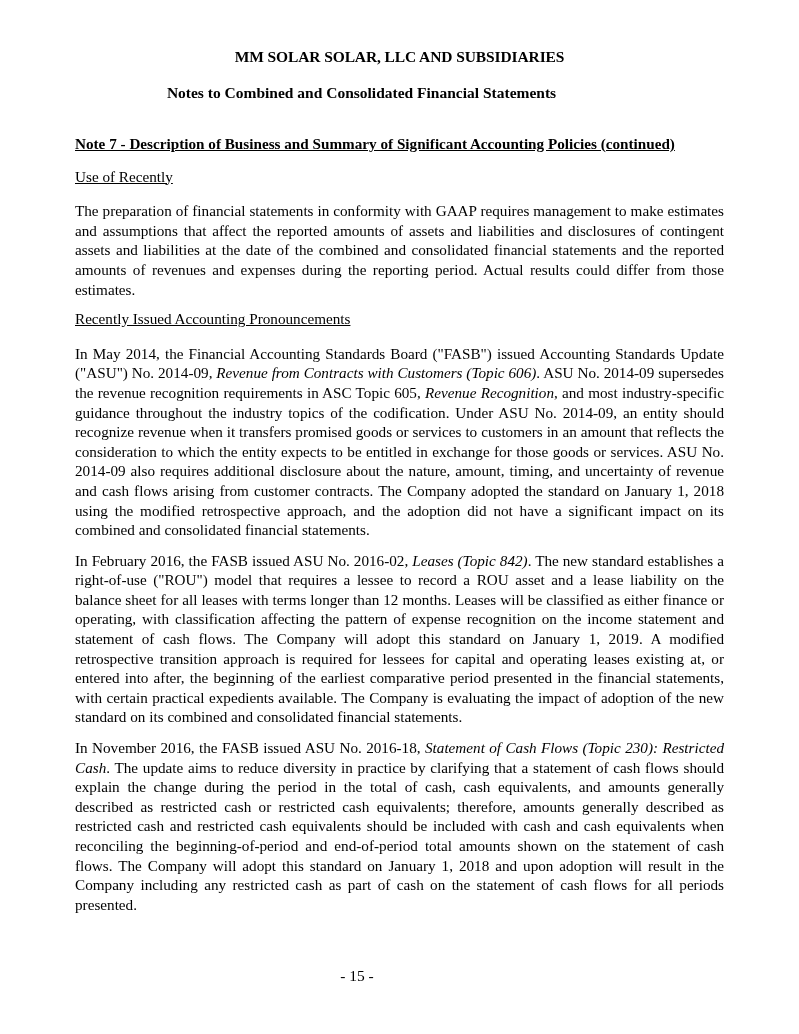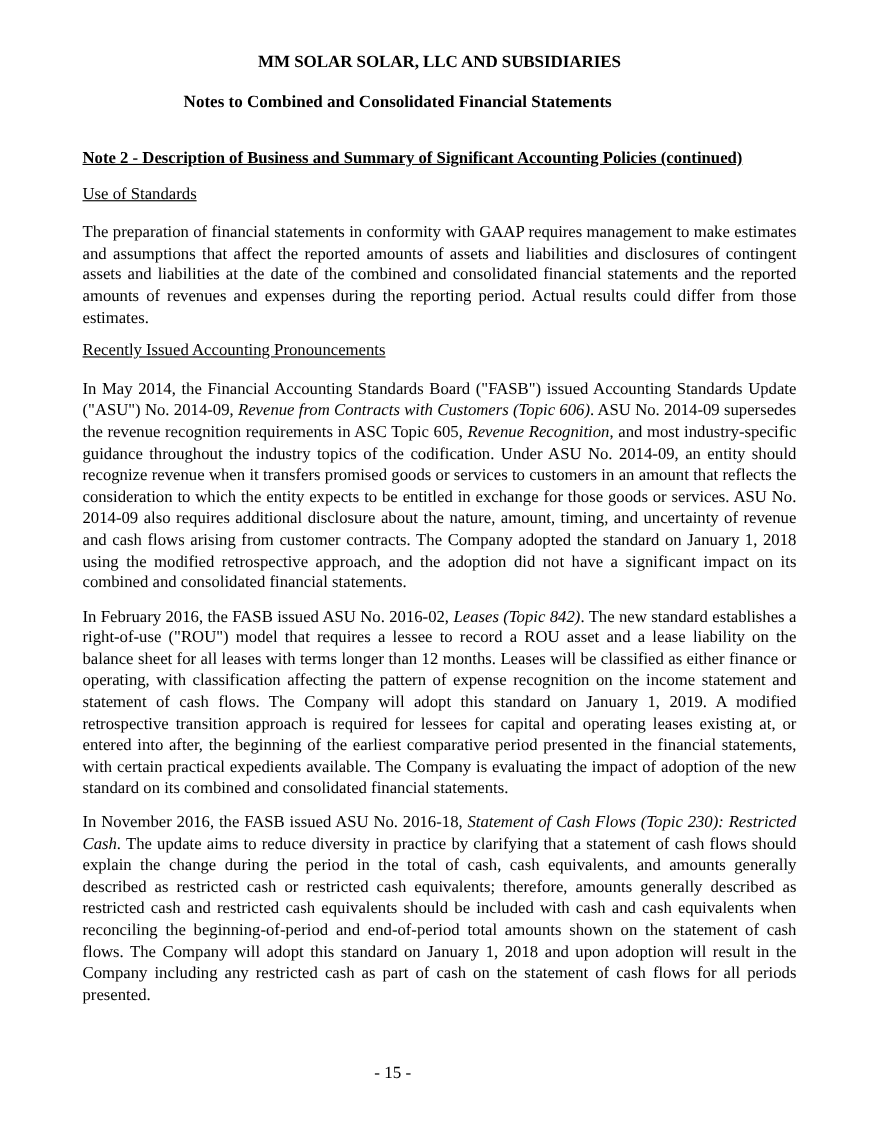--- a/index.html
+++ b/index.html
@@ -39,23 +39,23 @@
   }
 </style>
 </head>
 <body>
 
 <div class="page">
   <div class="company-title">MM SOLAR SOLAR, LLC AND SUBSIDIARIES</div>
   <div class="doc-subtitle">Notes to Combined and Consolidated Financial Statements</div>
 
   <div class="content">
-    <div class="note-heading">Note 2 - Description of Business and Summary of Significant Accounting Policies (continued)</div>
+    <div class="note-heading">Note 7 - Description of Business and Summary of Significant Accounting Policies (continued)</div>
 
-    <div class="section-heading">Use of Standards</div>
+    <div class="section-heading">Use of Recently</div>
     <p class="para first">
       <span>The preparation of financial statements in conformity with GAAP requires management to make estimates and assumptions that affect the reported amounts of assets and liabilities and disclosures of contingent assets and liabilities at the date of the combined and consolidated financial statements and the reported amounts of revenues and expenses during the reporting period. Actual results could differ from those estimates.</span>
     </p>
 
     <div class="section-heading">Recently Issued Accounting Pronouncements</div>
 
     <p class="para"><span>In May 2014, the Financial Accounting Standards Board ("FASB") issued Accounting Standards Update ("ASU") No. 2014-09, </span><em>Revenue from Contracts with Customers (Topic 606)</em><span>. ASU No. 2014-09 supersedes the revenue recognition requirements in ASC Topic 605, </span><em>Revenue Recognition</em><span>, and most industry-specific guidance throughout the industry topics of the codification. Under ASU No. 2014-09, an entity should recognize revenue when it transfers promised goods or services to customers in an amount that reflects the consideration to which the entity expects to be entitled in exchange for those goods or services. ASU No. 2014-09 also requires additional disclosure about the nature, amount, timing, and uncertainty of revenue and cash flows arising from customer contracts. The Company adopted the standard on January 1, 2018 using the modified retrospective approach, and the adoption did not have a significant impact on its combined and consolidated financial statements.</span></p>
 
     <p class="para"><span>In February 2016, the FASB issued ASU No. 2016-02, </span><em>Leases (Topic 842)</em><span>. The new standard establishes a right-of-use ("ROU") model that requires a lessee to record a ROU asset and a lease liability on the balance sheet for all leases with terms longer than 12 months. Leases will be classified as either finance or operating, with classification affecting the pattern of expense recognition on the income statement and statement of cash flows. The Company will adopt this standard on January 1, 2019. A modified retrospective transition approach is required for lessees for capital and operating leases existing at, or entered into after, the beginning of the earliest comparative period presented in the financial statements, with certain practical expedients available. The Company is evaluating the impact of adoption of the new standard on its combined and consolidated financial statements.</span></p>
 

